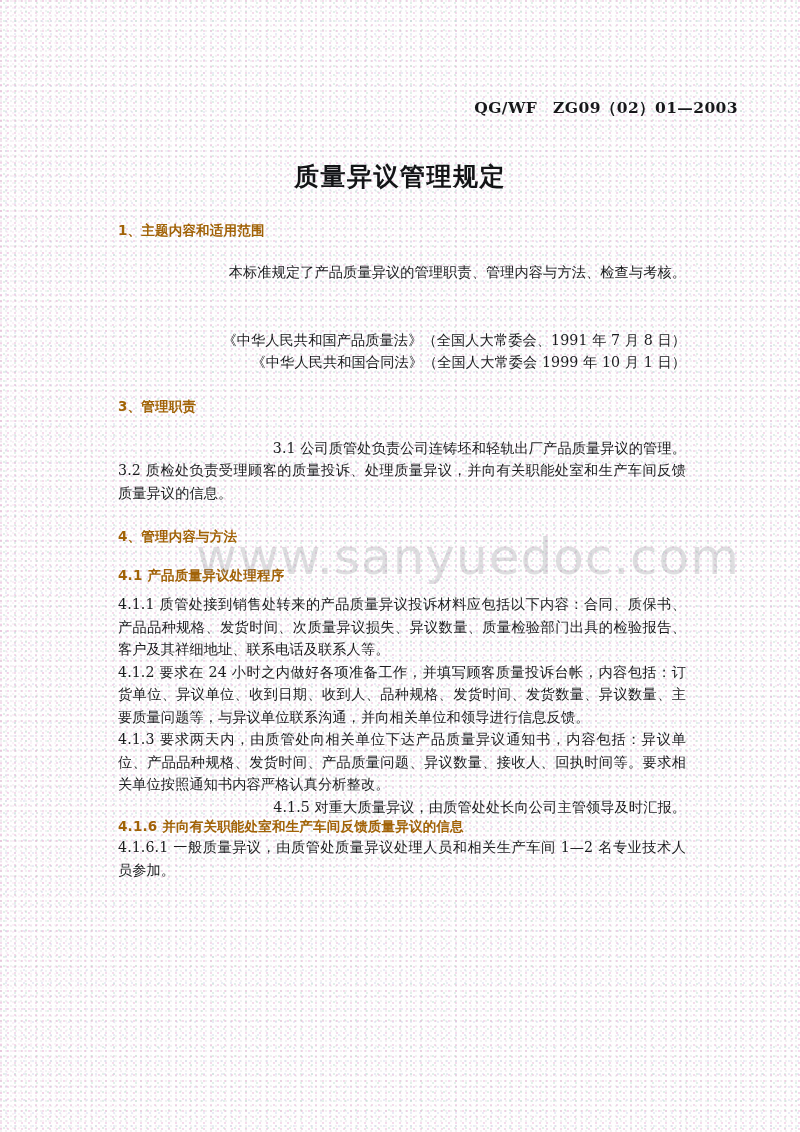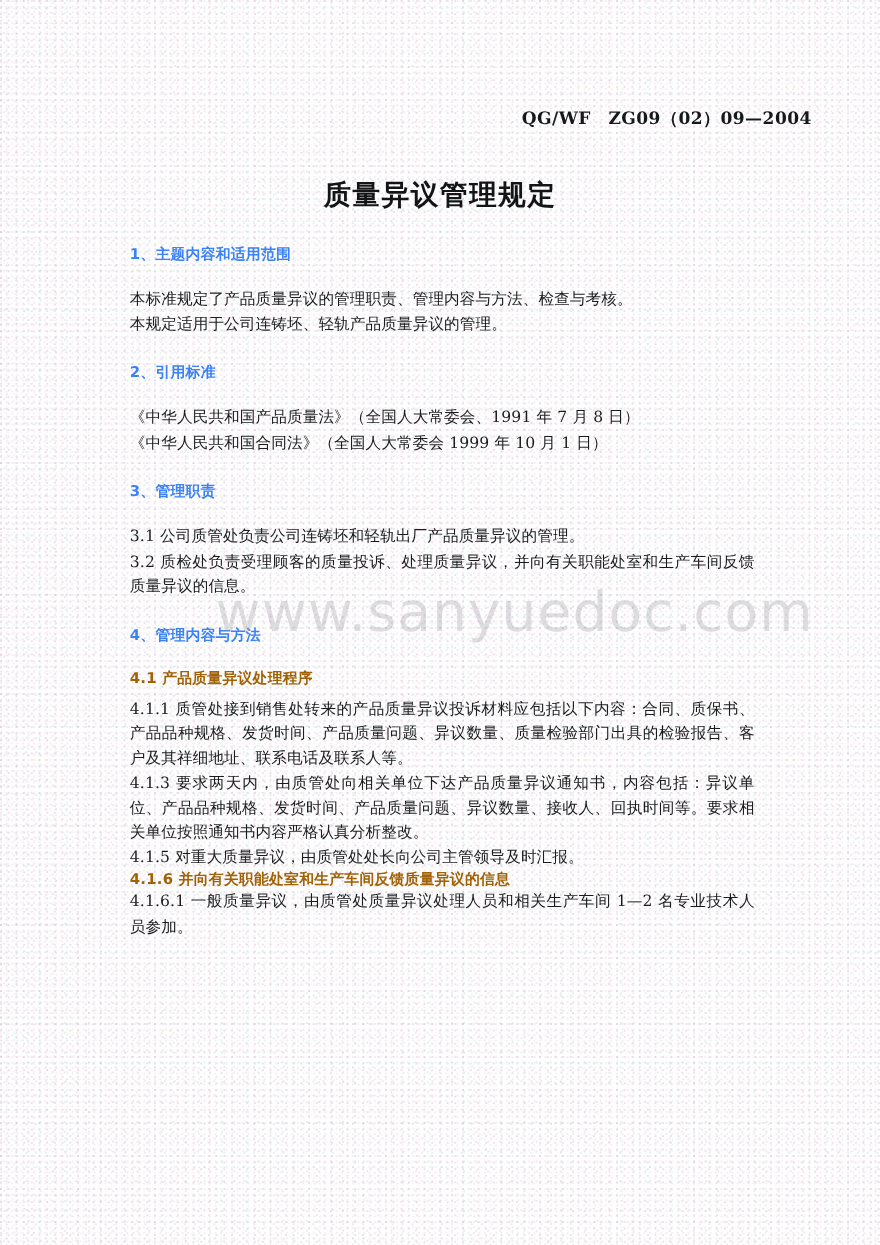--- a/index.html
+++ b/index.html
@@ -117,21 +117,21 @@
     position: absolute;
     top: 222px;
     left: 118px;
     width: 568px;
   }
 
   .h1 {
     font-family: "DejaVu Sans", "Liberation Sans", sans-serif;
     font-weight: bold;
     font-size: 13.5px;
-    color: #3b82f6;
+    color: #a16207;
     letter-spacing: 0.2px;
     margin: 0;
   }
   .h2 {
     font-family: "DejaVu Sans", "Liberation Sans", sans-serif;
     font-weight: bold;
     font-size: 13.5px;
     color: #a16207;
     letter-spacing: 0.2px;
     margin: 0;
@@ -139,21 +139,21 @@
   .para {
     font-family: "DejaVu Serif", "Liberation Serif", serif;
     font-size: 14.2px;
     line-height: 22.5px;
     color: #1a1b1d;
     margin: 0;
     text-align: justify;
     text-justify: inter-character;
     letter-spacing: 0.1px;
   }
-  .para.noj { text-align: left; }
+  .para.noj { text-align: right; }
 
   .sp-after-h    { height: 21px; }
   .sp-after-para { height: 24px; }
   .sp-small      { height: 8px; }
 
   
   #watermark {
     position: absolute;
     z-index: 4;
     left: 196px;
@@ -175,50 +175,49 @@
 <div id="page">
 
   <div id="scan-bands"></div>
   <div id="scan-noise"></div>
   <div id="scan-noise-2"></div>
   <div id="edge-noise"></div>
 
   <div class="content">
 
     <div id="doc-code">
-      <span>QG/WF</span><span class="gap"></span><span>ZG09（02）09—2004</span>
+      <span>QG/WF</span><span class="gap"></span><span>ZG09（02）01—2003</span>
     </div>
 
     <div id="doc-title">质量异议管理规定</div>
 
     <div id="body-block">
 
       <div class="h1">1、主题内容和适用范围</div>
       <div class="sp-after-h"></div>
       <p class="para noj">本标准规定了产品质量异议的管理职责、管理内容与方法、检查与考核。</p>
-      <p class="para noj">本规定适用于公司连铸坯、轻轨产品质量异议的管理。</p>
       <div class="sp-after-para"></div>
 
-      <div class="h1">2、引用标准</div>
       <div class="sp-after-h"></div>
       <p class="para noj">《中华人民共和国产品质量法》（全国人大常委会、1991 年 7 月 8 日）</p>
       <p class="para noj">《中华人民共和国合同法》（全国人大常委会 1999 年 10 月 1 日）</p>
       <div class="sp-after-para"></div>
 
       <div class="h1">3、管理职责</div>
       <div class="sp-after-h"></div>
       <p class="para noj">3.1 公司质管处负责公司连铸坯和轻轨出厂产品质量异议的管理。</p>
       <p class="para">3.2 质检处负责受理顾客的质量投诉、处理质量异议，并向有关职能处室和生产车间反馈质量异议的信息。</p>
       <div class="sp-after-para"></div>
 
       <div class="h1">4、管理内容与方法</div>
       <div class="sp-after-h"></div>
       <div class="h2">4.1 产品质量异议处理程序</div>
       <div class="sp-small"></div>
-      <p class="para">4.1.1 质管处接到销售处转来的产品质量异议投诉材料应包括以下内容：合同、质保书、产品品种规格、发货时间、产品质量问题、异议数量、质量检验部门出具的检验报告、客户及其祥细地址、联系电话及联系人等。</p>
+      <p class="para">4.1.1 质管处接到销售处转来的产品质量异议投诉材料应包括以下内容：合同、质保书、产品品种规格、发货时间、次质量异议损失、异议数量、质量检验部门出具的检验报告、客户及其祥细地址、联系电话及联系人等。</p>
+      <p class="para">4.1.2 要求在 24 小时之内做好各项准备工作，并填写顾客质量投诉台帐，内容包括：订货单位、异议单位、收到日期、收到人、品种规格、发货时间、发货数量、异议数量、主要质量问题等，与异议单位联系沟通，并向相关单位和领导进行信息反馈。</p>
       <p class="para">4.1.3 要求两天内，由质管处向相关单位下达产品质量异议通知书，内容包括：异议单位、产品品种规格、发货时间、产品质量问题、异议数量、接收人、回执时间等。要求相关单位按照通知书内容严格认真分析整改。</p>
       <p class="para noj">4.1.5 对重大质量异议，由质管处处长向公司主管领导及时汇报。</p>
       <div class="h2">4.1.6 并向有关职能处室和生产车间反馈质量异议的信息</div>
       <p class="para">4.1.6.1 一般质量异议，由质管处质量异议处理人员和相关生产车间 1—2 名专业技术人员参加。</p>
 
     </div>
 
     <div id="watermark">www.sanyuedoc.com</div>
 
   </div>

